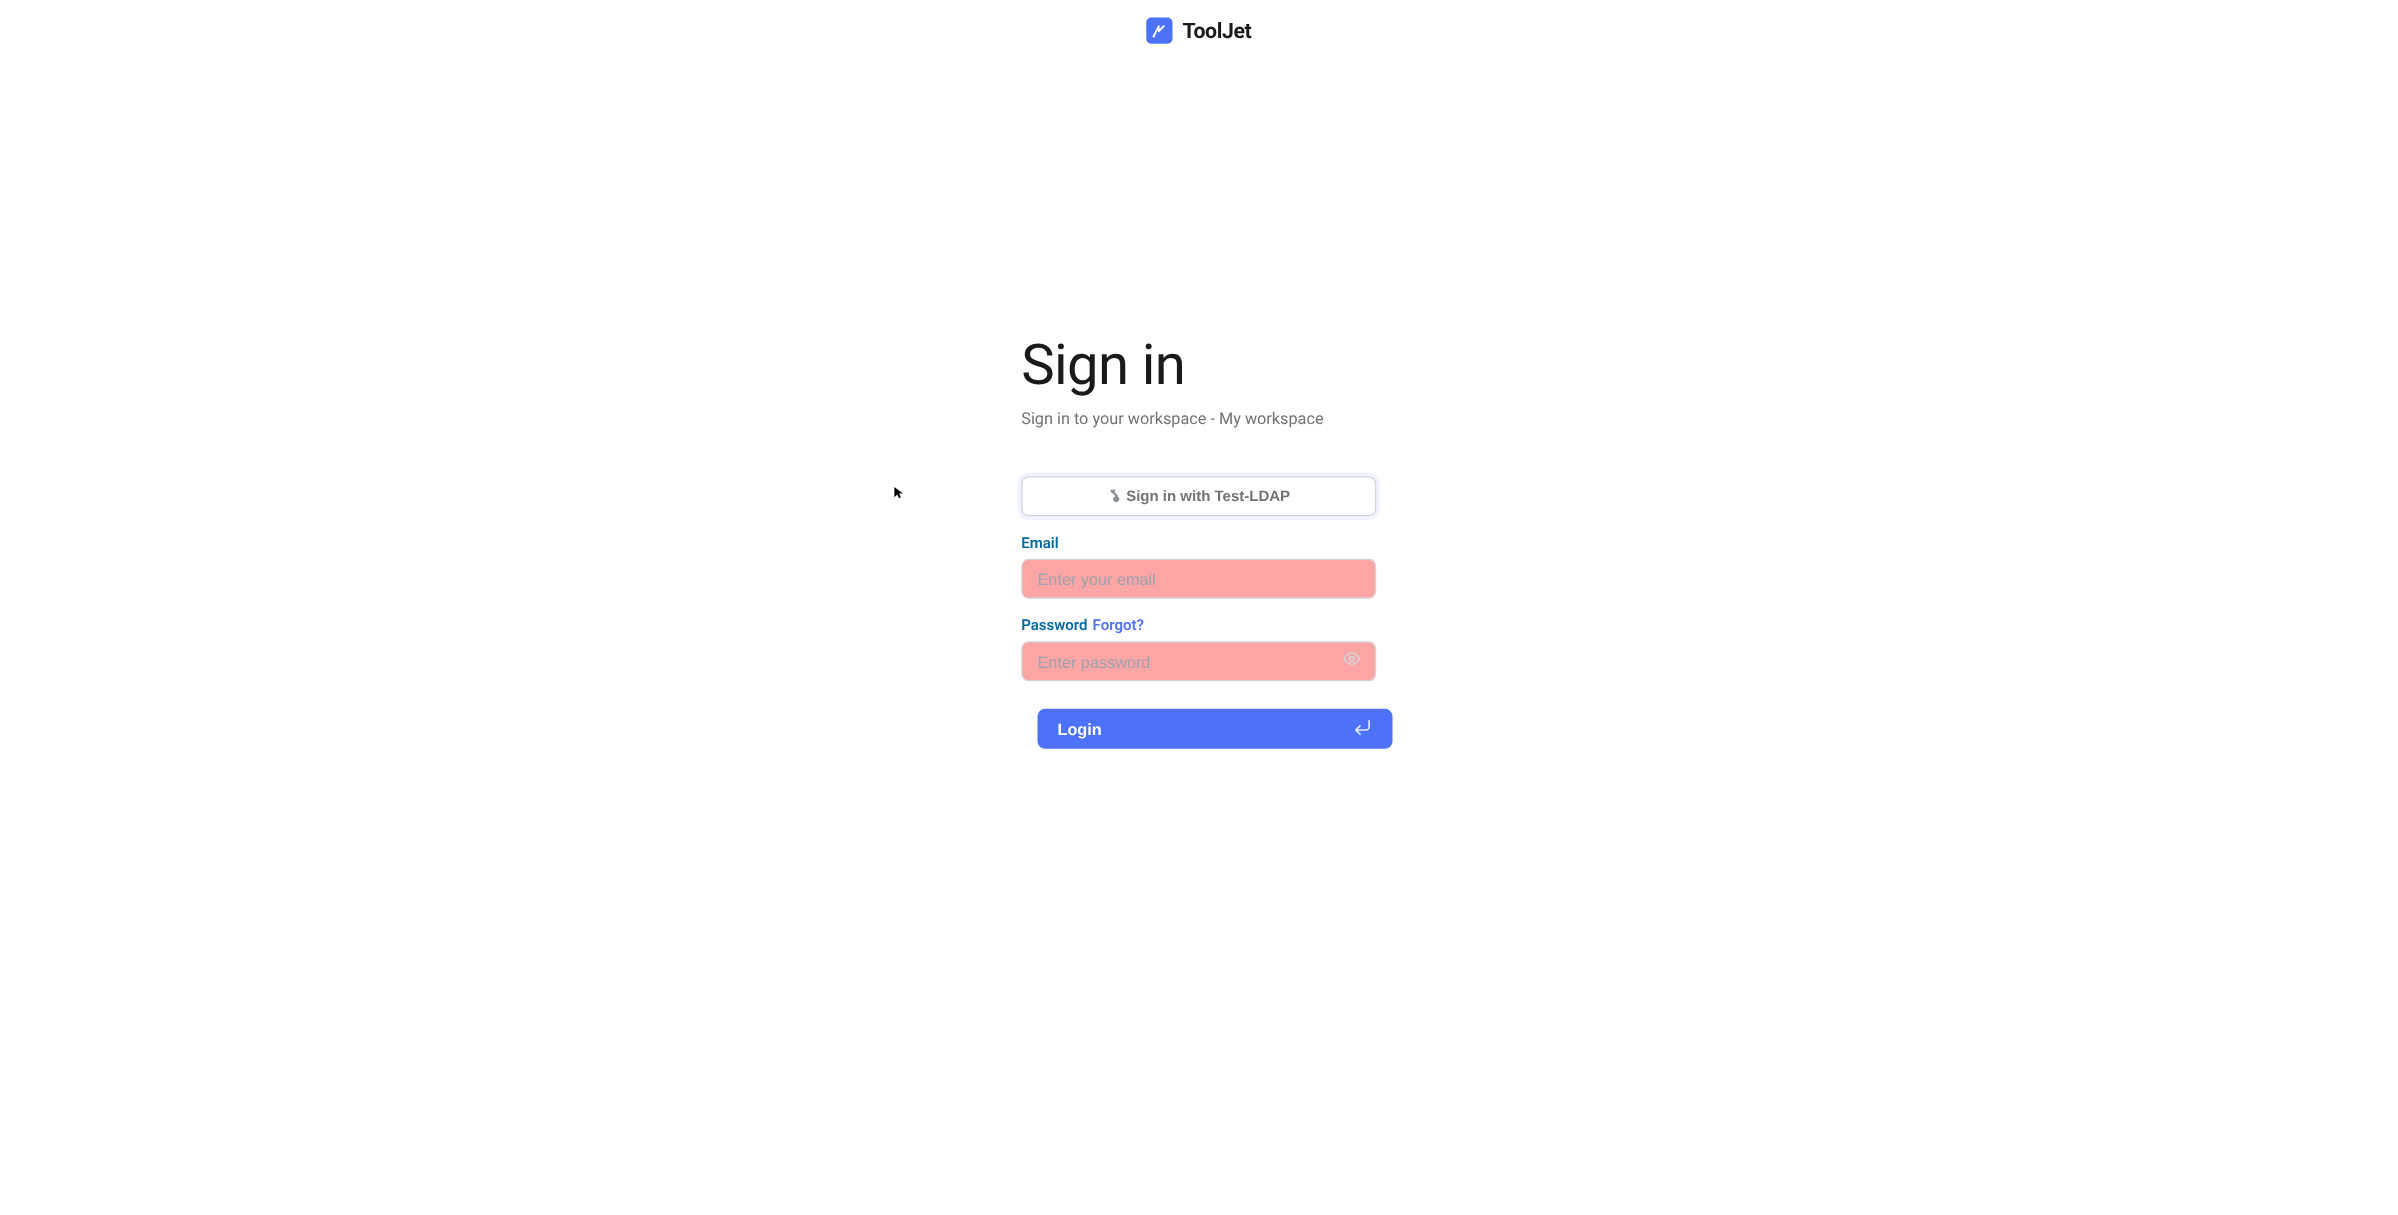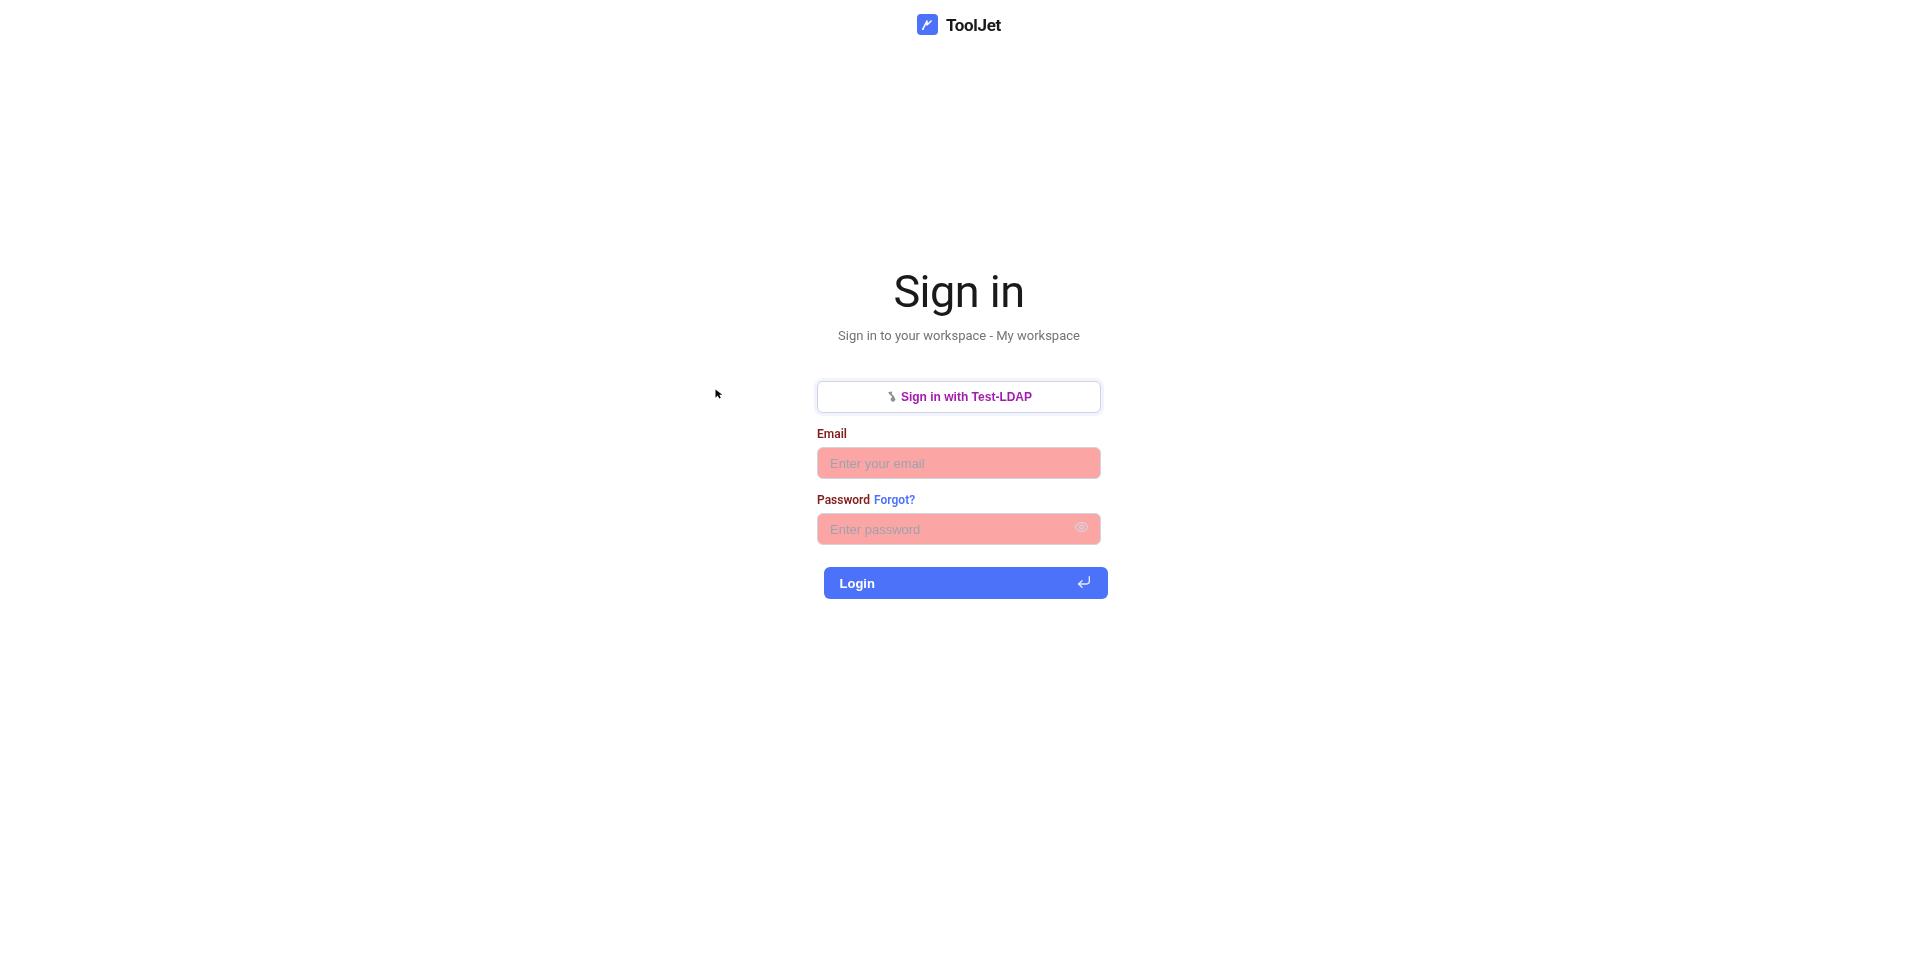--- a/index.html
+++ b/index.html
@@ -45,21 +45,20 @@
       font-weight: 700;
       color: #1a1a1a;
       letter-spacing: -0.3px;
     }
 
     .main-container {
       margin-top: 230px;
       width: 284px;
       display: flex;
       flex-direction: column;
-      align-items: center;
     }
 
     .sign-in-title {
       font-size: 45px;
       font-weight: 400;
       color: #1a1a1a;
       letter-spacing: -0.5px;
     }
 
     .subtitle {
@@ -75,21 +74,21 @@
       background: #ffffff;
       border: 1px solid #d1d5db;
       border-radius: 6px;
       display: flex;
       align-items: center;
       justify-content: center;
       gap: 1px;
       cursor: pointer;
       font-size: 12px;
       font-weight: 600;
-      color: #a21caf;
+      color: #737373;
       box-shadow: 0 0 0 3px rgba(77, 114, 250, 0.08);
     }
 
     .sso-button svg {
       width: 14px;
       height: 14px;
       transform: rotate(-45deg);
     }
 
     .form-group {
@@ -100,21 +99,21 @@
     .form-label-row {
       display: flex;
       gap: 4px;
       margin-bottom: 6px;
       align-items: baseline;
     }
 
     .form-label {
       font-size: 12px;
       font-weight: 600;
-      color: #7f1d1d;
+      color: #0369a1;
     }
 
     .forgot-link {
       font-size: 12px;
       font-weight: 600;
       color: #4D72FA;
       cursor: pointer;
     }
 
     .form-input {

